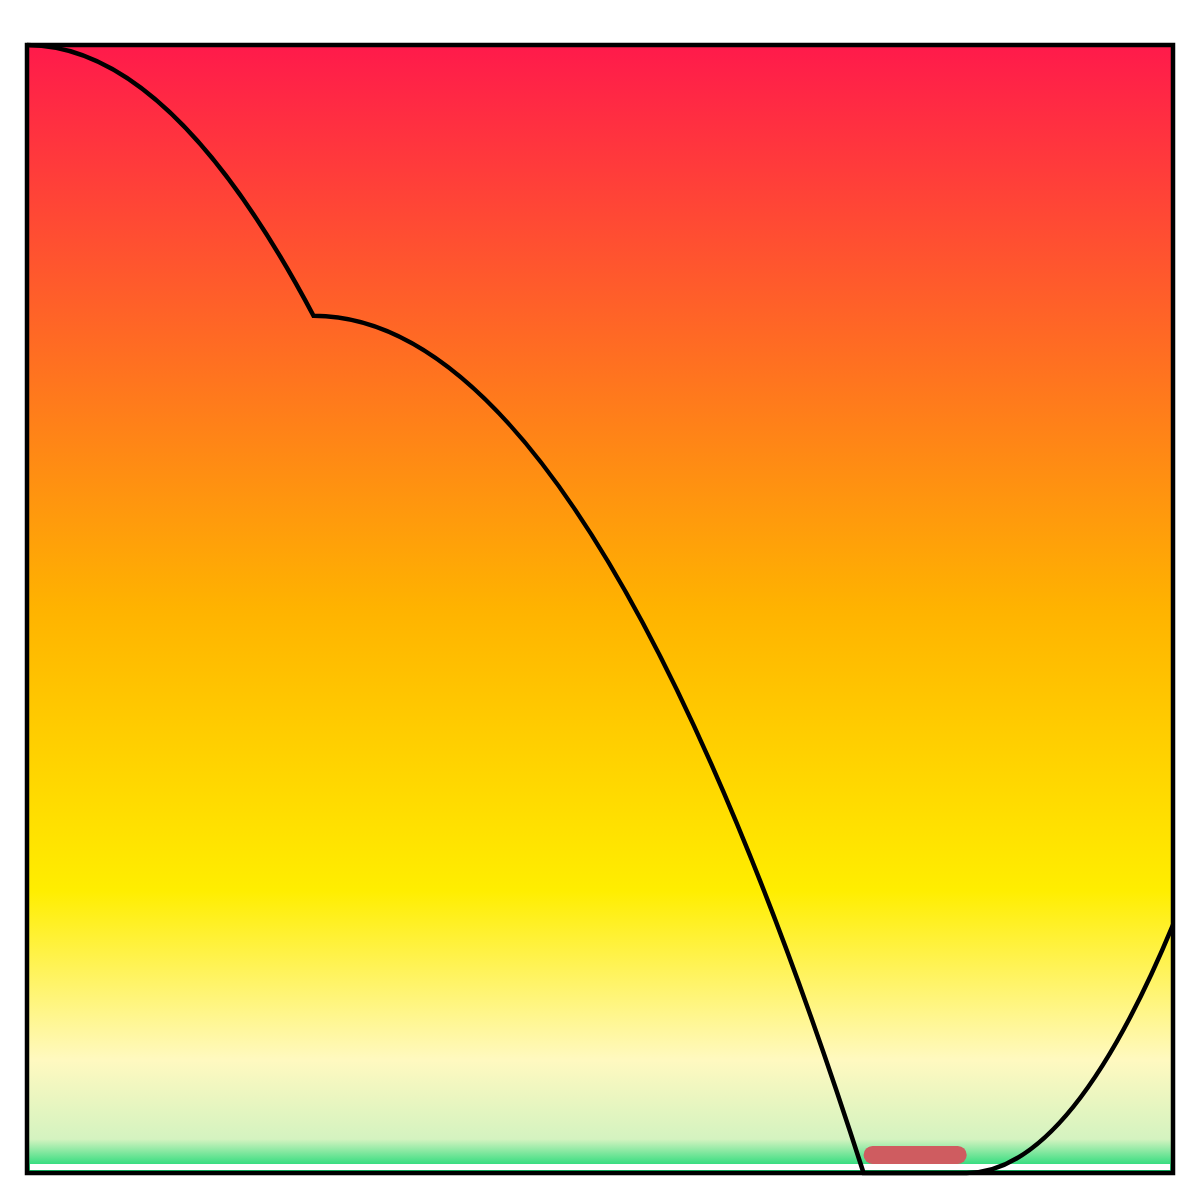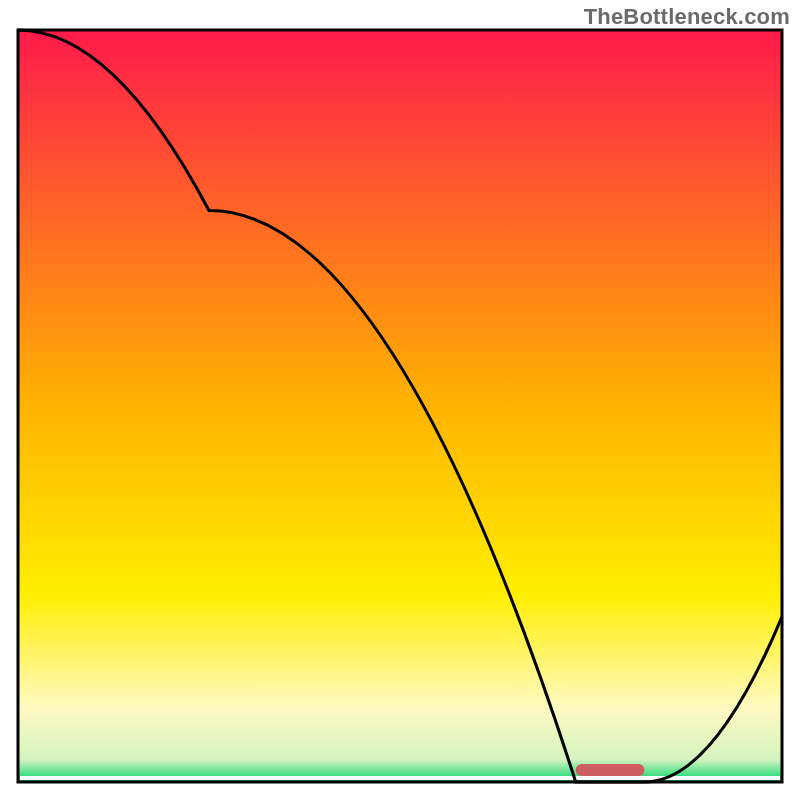--- a/index.html
+++ b/index.html
@@ -27,21 +27,20 @@
   }
   svg.chart {
     display: block;
   }
 </style>
 </head>
 <body>
 
 <div class="stage">
 
-  <div class="watermark">TheBottleneck.com</div>
 
   <svg class="chart" width="800" height="800" viewBox="0 0 800 800">
     <defs>
       <linearGradient id="bg-grad" x1="0" y1="0" x2="0" y2="1">
 
       <stop offset="0%" stop-color="#ff1a4b"></stop>
           <stop offset="50%" stop-color="#ffb300"></stop>
           <stop offset="75%" stop-color="#ffee00"></stop>
           <stop offset="90%" stop-color="#fff9c0"></stop>
           <stop offset="97%" stop-color="#d4f3c0"></stop>

